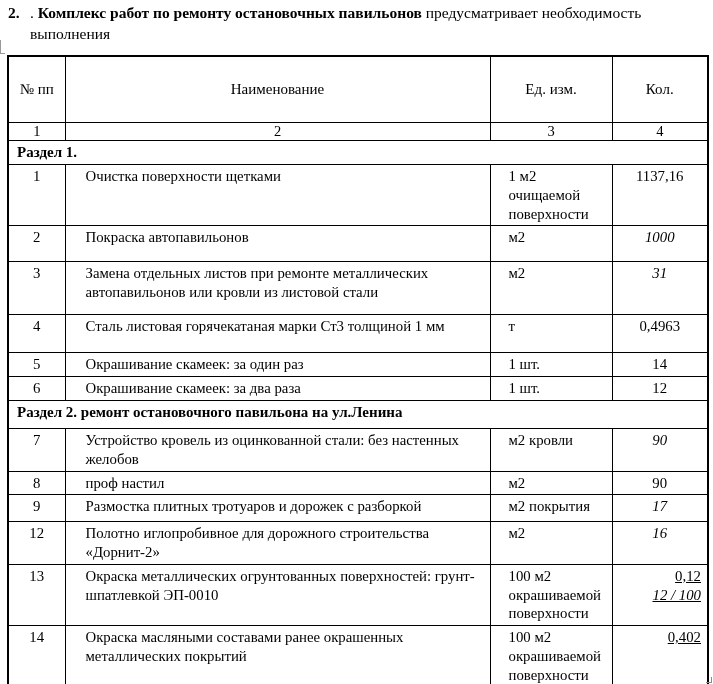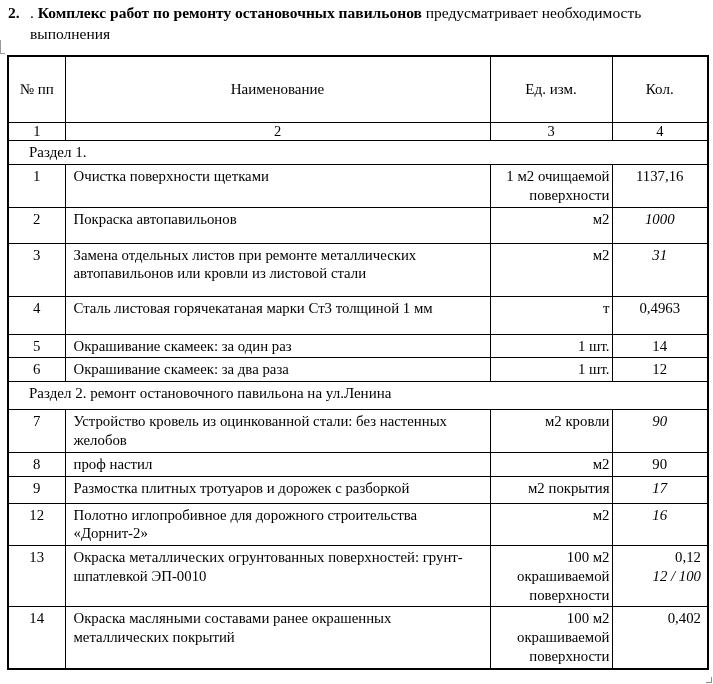--- a/index.html
+++ b/index.html
@@ -42,28 +42,28 @@
   tr.numrow td {
     height:17px; text-align:center; vertical-align:middle;
     padding:0; font-size:14.5px;
   }
   tbody td {
     vertical-align:top;
     padding:2px 5px;
     line-height:1.27;
   }
   td.c-num  { text-align:center; }
-  td.c-name { text-align:left; padding-left:8px; padding-right:12px; }
-  td.c-unit { text-align:right; padding-left:2px; padding-right:2px; }
+  td.c-name { text-align:left; padding-left:20px; padding-right:12px; }
+  td.c-unit { text-align:left; padding-left:18px; padding-right:2px; }
   td.c-qty  { text-align:center; }
-  td.c-qty.right { text-align:right; padding-right:6px; }
+  td.c-qty.right { text-align:right; padding-right:6px;text-decoration:underline; }
   .italic { font-style:italic; }
   td.section-cell {
-    font-weight:normal; font-size:15px;
-    text-align:left; padding:2px 4px 2px 20px;
+    font-weight:bold; font-size:15px;
+    text-align:left; padding:2px 4px 2px 8px;
     vertical-align:top;
   }
 
   
   .mark-left {
     position:absolute; left:0; top:40px; width:4px; height:13px;
     border-left:1px solid #9a9a9a; border-bottom:1px solid #9a9a9a;
   }
   .mark-br {
     position:absolute; right:1px; bottom:1px; width:5px; height:5px;

